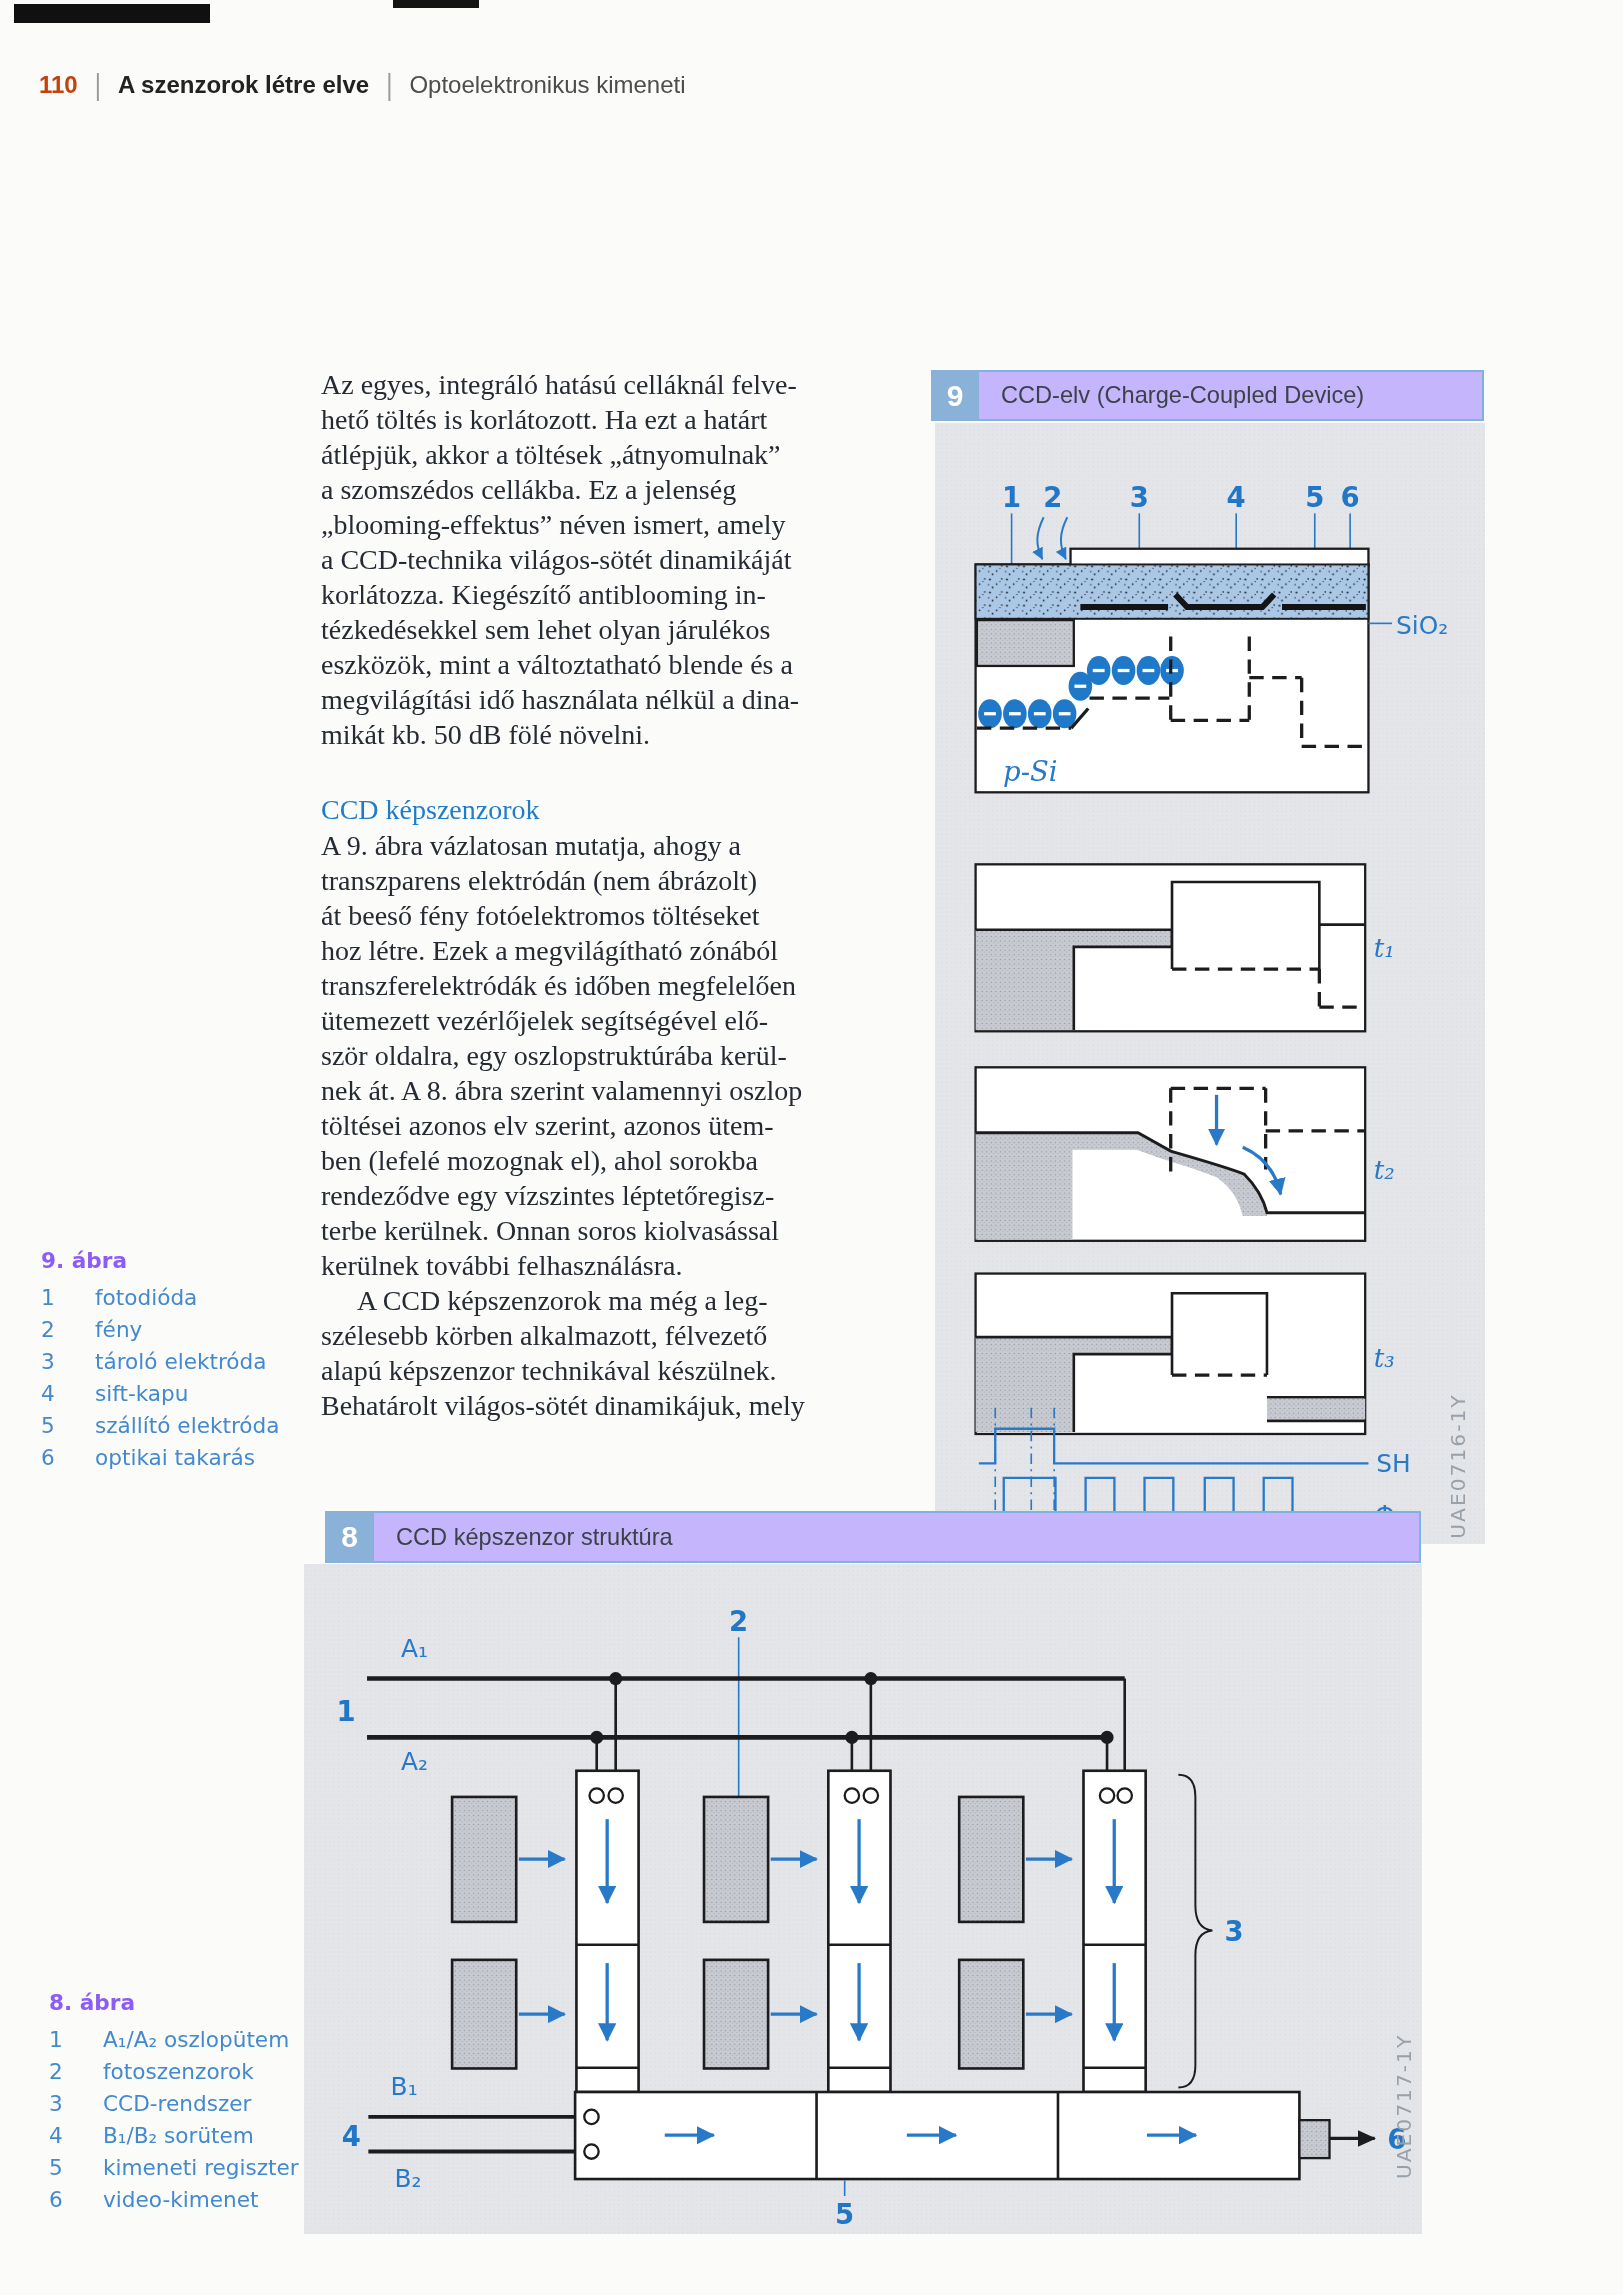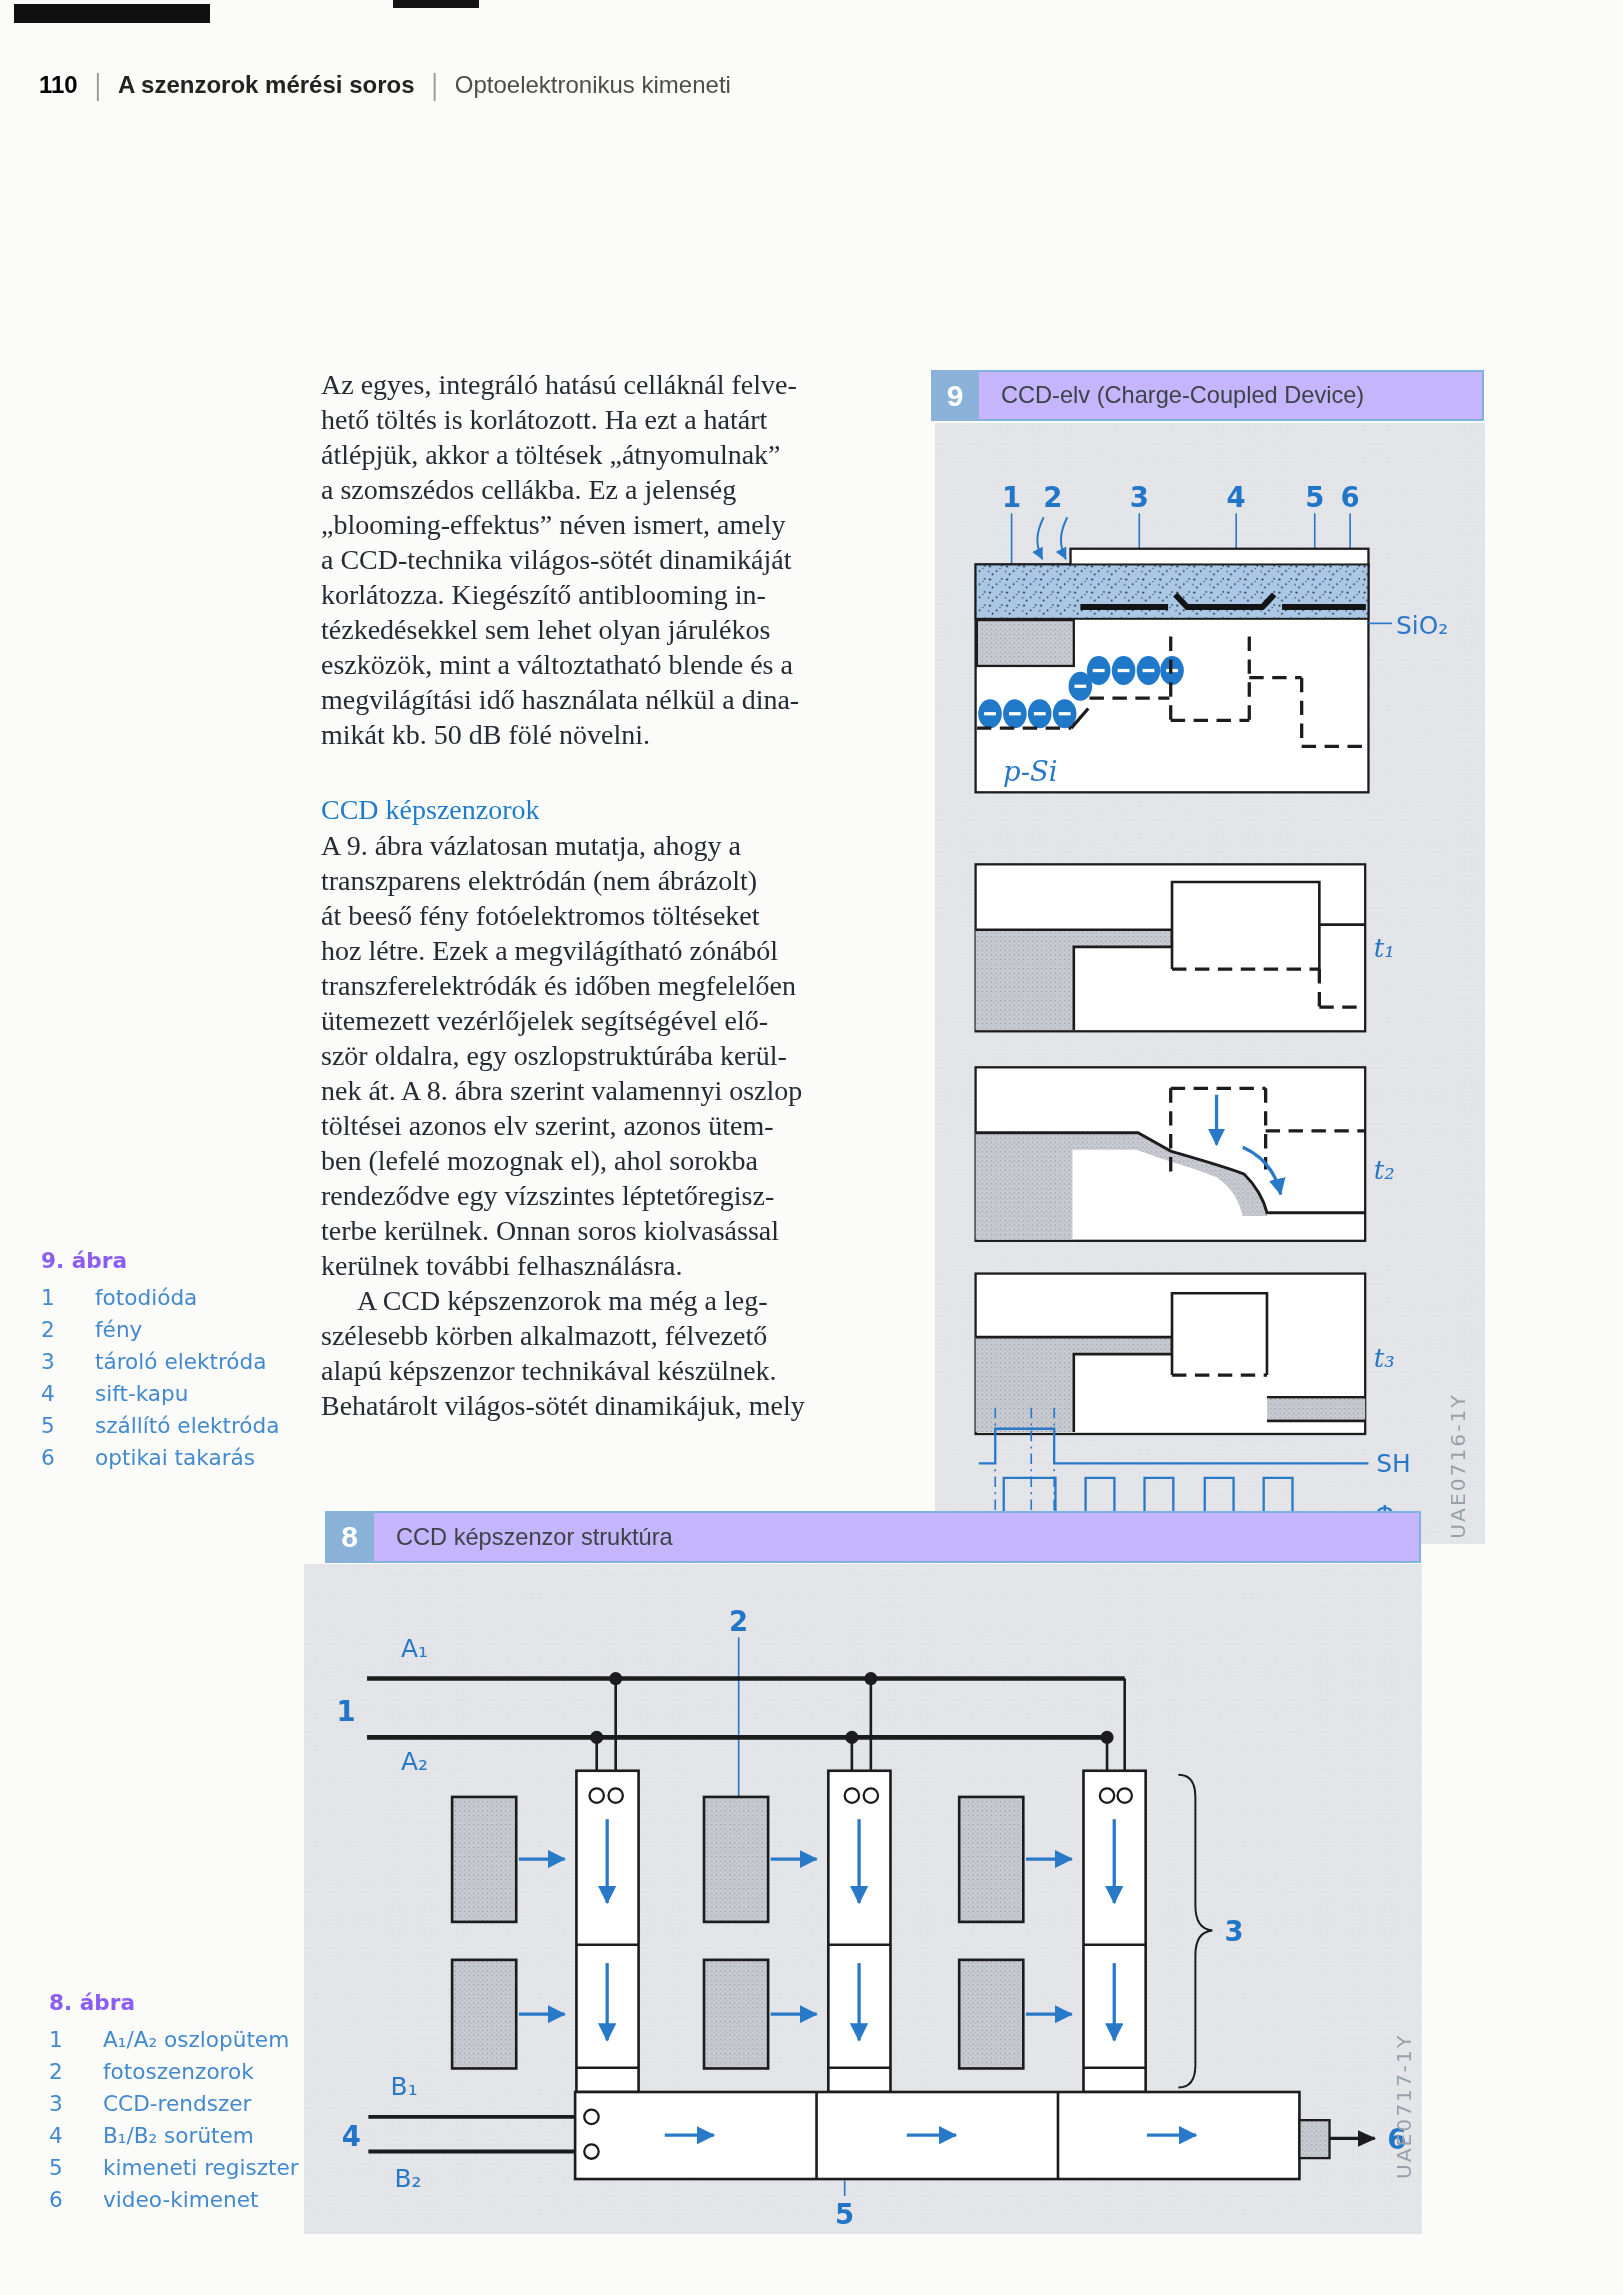--- a/index.html
+++ b/index.html
@@ -4,21 +4,21 @@
 <style>
   html,body{margin:0;padding:0;}
   body{width:1623px;height:2295px;position:relative;background:#fbfbfa;overflow:hidden;
        font-family:"Liberation Serif","DejaVu Serif",serif;color:#272e36;}
   .abs{position:absolute;}
   
   #topbar{left:14.4px;top:3.9px;width:196px;height:19.6px;background:#101010;}
   #topdash{left:393px;top:0;width:86px;height:7.9px;background:#141414;}
   #pghead{left:39px;top:71px;width:916px;font-family:"Liberation Sans","DejaVu Sans",sans-serif;
           font-size:24px;display:flex;align-items:baseline;gap:17px;}
-  #pghead .num{font-weight:bold;color:#000000;}
+  #pghead .num{font-weight:bold;color:#c2410c;}
   #pghead .sep{color:#9a9a9a;font-weight:300;transform:scaleY(1.25);}
   #pghead .sec{font-weight:bold;color:#222;}
   #pghead .chap{color:#4d4d4d;}
   
   #coltext{left:321px;top:367px;width:530px;font-size:28px;line-height:35px;color:#252b33;}
   #coltext .ln{white-space:nowrap;}
   #coltext .heading{color:#1e7cc8;margin-top:40px;margin-bottom:0.7px;}
   #coltext .indent{text-indent:36px;}
   
   .legend{font-family:"DejaVu Sans","Liberation Sans",sans-serif;color:#4389cd;font-size:21.6px;line-height:32px;}
@@ -52,21 +52,21 @@
 </style>
 </head>
 <body>
 
 <div class="abs" id="topbar"></div>
 <div class="abs" id="topdash"></div>
 
 <div class="abs" id="pghead">
   <span class="num">110</span>
   <span class="sep">|</span>
-  <span class="sec">A szenzorok mérési soros</span>
+  <span class="sec">A szenzorok létre elve</span>
   <span class="sep">|</span>
   <span class="chap">Optoelektronikus kimeneti</span>
 </div>
 
 <div class="abs" id="coltext">
   <div class="ln">Az egyes, integráló hatású celláknál felve-</div>
   <div class="ln">hető töltés is korlátozott. Ha ezt a határt</div>
   <div class="ln">átlépjük, akkor a töltések „átnyomulnak”</div>
   <div class="ln">a szomszédos cellákba. Ez a jelenség</div>
   <div class="ln">„blooming-effektus” néven ismert, amely</div>

